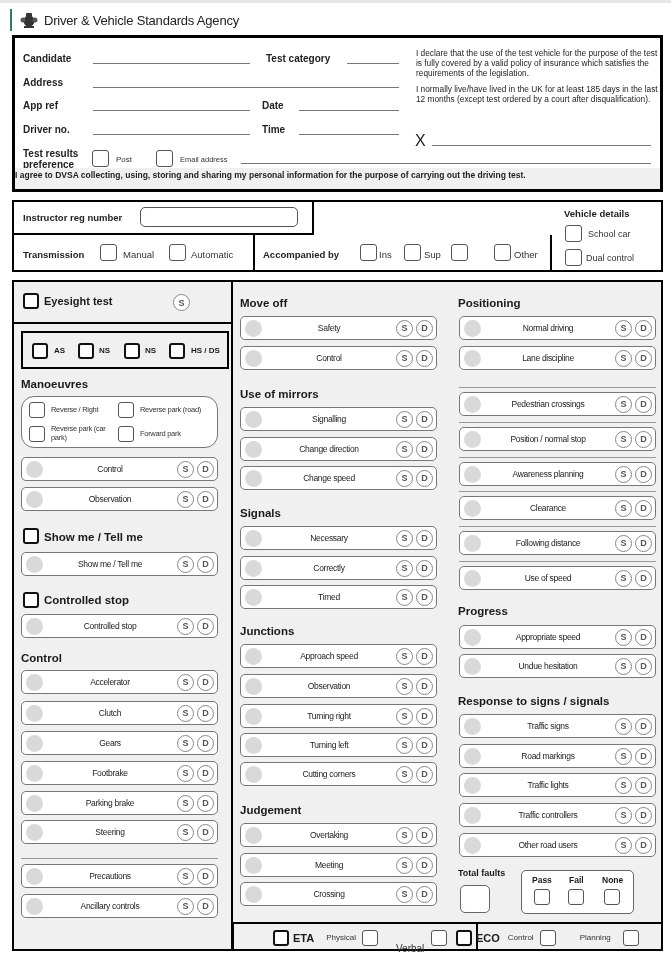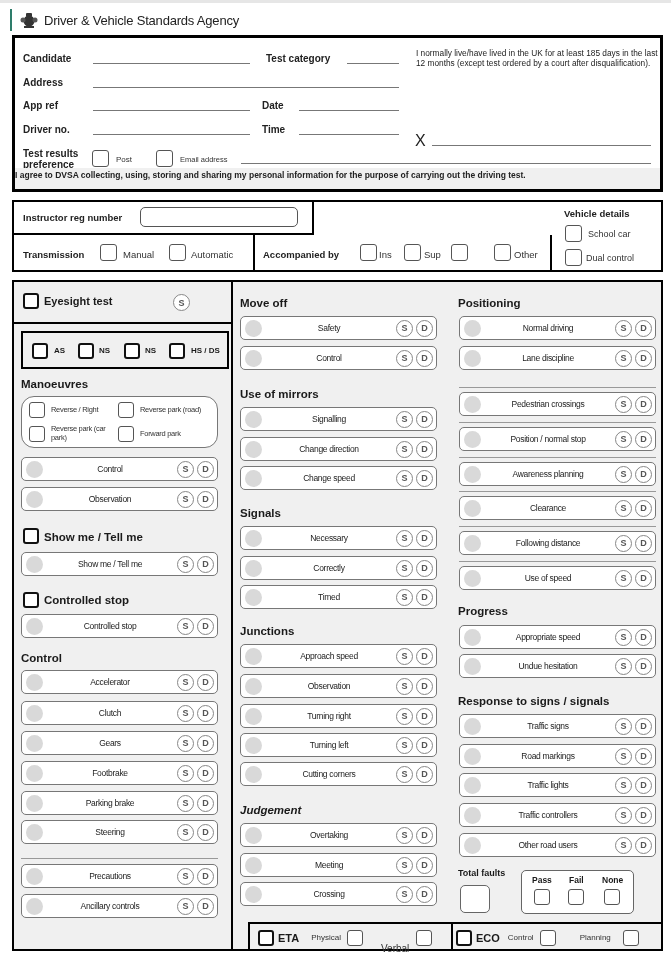--- a/index.html
+++ b/index.html
@@ -81,20 +81,21 @@
     <span>Test results</span><br>
     <span>preference</span>
   </span>
   <span class="cb" style="position:absolute;left:77px;top:112px;width:17px;height:17px;"></span>
   <span class="small" style="position:absolute;left:101px;top:117px;font-size:8px;">Post</span>
   <span class="cb" style="position:absolute;left:141px;top:112px;width:17px;height:17px;"></span>
   <span class="small" style="position:absolute;left:165px;top:117px;font-size:7.5px;">Email address</span>
   <div class="uline" style="left:226px;top:125px;width:410px;"></div>
 
   <div class="decl">
+    <p>I declare that the use of the test vehicle for the purpose of the test is fully covered by a valid policy of insurance which satisfies the requirements of the legislation.</p>
     <p>I normally live/have lived in the UK for at least 185 days in the last 12 months (except test ordered by a court after disqualification).</p>
   </div>
   <span class="xmark">X</span>
   <div class="uline" style="left:417px;top:107px;width:219px;"></div>
 
   <div class="agree">I agree to DVSA collecting, using, storing and sharing my personal information for the purpose of carrying out the driving test.</div>
 </div>
 
 <div class="veh">
 
@@ -323,21 +324,21 @@
       <span class="sd">S</span>
       <span class="sd">D</span>
     </div>
   <div class="row" style="left:226px;top:480px;width:197px;">
       <span class="dot"></span>
       <span class="rl">Cutting corners</span>
       <span class="sd">S</span>
       <span class="sd">D</span>
     </div>
 
-  <span class="secthead" style="left:226px;top:522px;font-style:italic;">Judgement</span>
+  <span class="secthead" style="left:226px;top:522px;">Judgement</span>
   <div class="row" style="left:226px;top:541px;width:197px;">
       <span class="dot"></span>
       <span class="rl">Overtaking</span>
       <span class="sd">S</span>
       <span class="sd">D</span>
     </div>
   <div class="row" style="left:226px;top:571px;width:197px;">
       <span class="dot"></span>
       <span class="rl">Meeting</span>
       <span class="sd">S</span>
@@ -457,21 +458,21 @@
   <span class="cb" style="position:absolute;left:446px;top:603px;width:30px;height:28px;border-radius:5px;border:1.5px solid #666;"></span>
   <div style="position:absolute;left:507px;top:588px;width:113px;height:44px;border:1.5px solid #666;border-radius:5px;background:#fff;">
     <span style="position:absolute;left:10px;top:4px;font-size:8.5px;font-weight:bold;">Pass</span>
     <span style="position:absolute;left:47px;top:4px;font-size:8.5px;font-weight:bold;">Fail</span>
     <span style="position:absolute;left:80px;top:4px;font-size:8.5px;font-weight:bold;">None</span>
     <span class="cb" style="position:absolute;left:12px;top:18px;width:16px;height:16px;"></span>
     <span class="cb" style="position:absolute;left:46px;top:18px;width:16px;height:16px;"></span>
     <span class="cb" style="position:absolute;left:82px;top:18px;width:16px;height:16px;"></span>
   </div>
 
-  <div class="bottombar" style="left:234px;width:205px;border-left:2px solid #000;border-right:2px solid #000;">
+  <div class="bottombar" style="left:218px;width:246px;border-left:2px solid #000;border-right:2px solid #000;padding-left:31px;">
     <span class="cb bold" style="width:16px;height:16px;margin-left:8px;"></span>
     <span style="font-size:11px;font-weight:bold;margin-left:4px;">ETA</span>
     <span style="font-size:8px;color:#333;margin-left:12px;">Physical</span>
     <span class="cb" style="width:16px;height:16px;margin-left:6px;"></span>
     <span style="font-size:10px;color:#333;margin-left:18px;margin-top:21px;">Verbal</span>
     <span class="cb" style="width:16px;height:16px;margin-left:7px;"></span>
   </div>
   <div class="bottombar" style="left:432px;width:215px;">
     <span class="cb bold" style="width:16px;height:16px;margin-left:10px;"></span>
     <span style="font-size:11px;font-weight:bold;margin-left:4px;">ECO</span>

